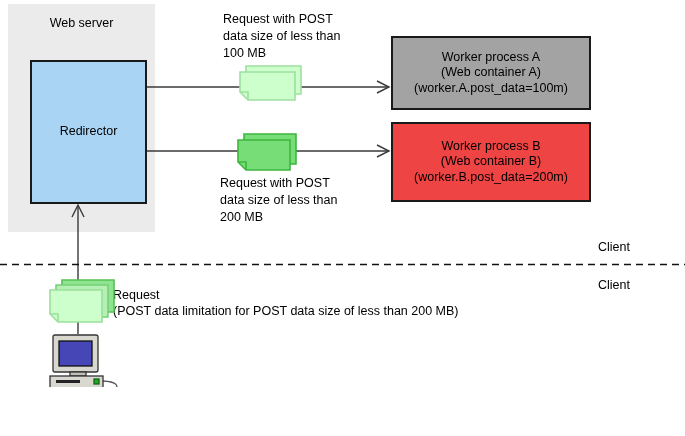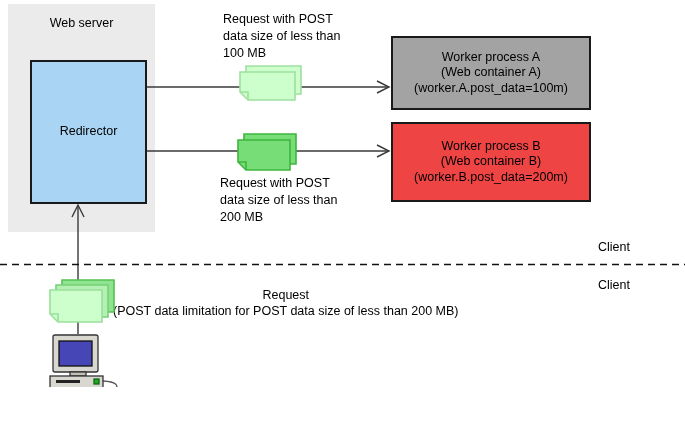--- a/index.html
+++ b/index.html
@@ -21,21 +21,21 @@
   }
   .redirector{
     left:30px;top:60px;width:117px;height:144px;background:#aad4f4;
   }
   .worker-a{left:391px;top:36px;width:200px;height:74px;background:#a3a3a3;}
   .worker-b{left:391px;top:122px;width:200px;height:80px;background:#ef4444;}
   .label{line-height:17px;white-space:nowrap;}
   .label span{display:block;}
   .req-a{left:223px;top:11px;}
   .req-b{left:220px;top:175px;}
-  .client-req{left:113px;top:287px;line-height:16px;text-align:center;}
+  .client-req{left:113px;top:287px;line-height:16px;}
   .server-lbl{left:598px;top:239px;}
   .client-lbl{left:598px;top:277px;}
   .webclient-lbl{left:40px;top:404px;width:72px;text-align:center;}
   svg.overlay{position:absolute;left:0;top:0;pointer-events:none;}
 </style>
 </head>
 <body>
 
 <div class="canvas">
 

